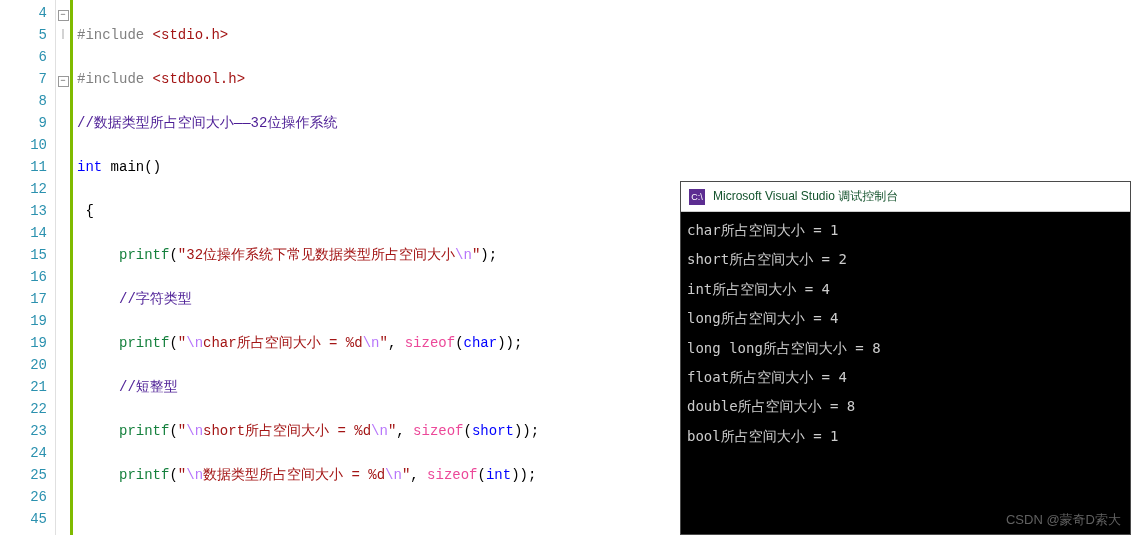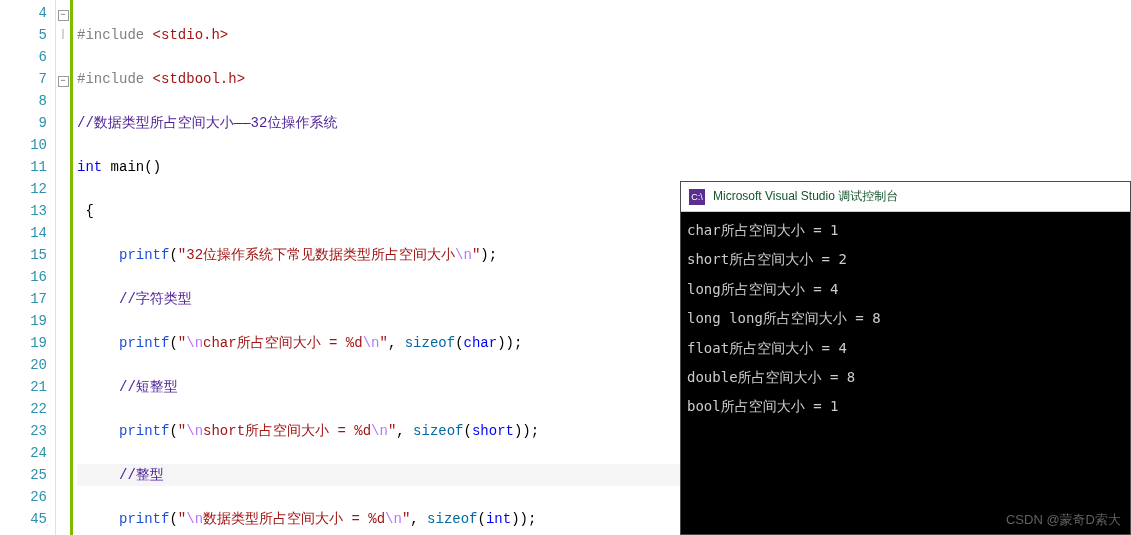--- a/index.html
+++ b/index.html
@@ -57,22 +57,22 @@
   color: #000;
 }
 .code-line { display: block; height: 22px; }
 .code-line.hl { background: #f5f5f5; }
 .kw { color: #0000ff; }
 .pp { color: #808080; }
 .inc { color: #a31515; text-align: center; }
 .str { color: #a31515; }
 .cmt { color: #4c1d95; }
 .esc { color: #b776fb; }
-.fn { color: #1d4ed8; }
-.sizeofkw { color: #0369a1; }
+.fn { color: #15803d; }
+.sizeofkw { color: #ec4899; }
 .typekw { color: #0000ff; }
 
 .console {
   position: absolute;
   left: 680px;
   top: 181px;
   width: 451px;
   height: 354px;
   border: 1px solid #4a4a4a;
   background: #000;
@@ -160,21 +160,20 @@
 <span class="code-line"><span class="pp">#include</span><span class="inc"> &lt;stdio.h&gt;</span></span>
 <span class="code-line"><span class="pp">#include</span><span class="inc"> &lt;stdbool.h&gt;</span></span>
 <span class="code-line"><span class="cmt">//数据类型所占空间大小——32位操作系统</span></span>
 <span class="code-line"><span class="kw">int</span><span> main()</span></span>
 <span class="code-line"> <span>{</span></span>
 <span class="code-line">     <span class="fn">printf</span>(<span class="str">"32位操作系统下常见数据类型所占空间大小</span><span class="esc">\n</span><span class="str">"</span>)<span>;</span></span>
 <span class="code-line">     <span class="cmt">//字符类型</span></span>
 <span class="code-line">     <span class="fn">printf</span>(<span class="str">"</span><span class="esc">\n</span><span class="str">char所占空间大小 = %d</span><span class="esc">\n</span><span class="str">"</span><span>, </span><span class="sizeofkw">sizeof</span>(<span class="typekw">char</span>))<span>;</span></span>
 <span class="code-line">     <span class="cmt">//短整型</span></span>
 <span class="code-line">     <span class="fn">printf</span>(<span class="str">"</span><span class="esc">\n</span><span class="str">short所占空间大小 = %d</span><span class="esc">\n</span><span class="str">"</span><span>, </span><span class="sizeofkw">sizeof</span>(<span class="typekw">short</span>))<span>;</span></span>
-<span class="code-line hl">     <span class="cmt">//整型</span></span>
 <span class="code-line">     <span class="fn">printf</span>(<span class="str">"</span><span class="esc">\n</span><span class="str">数据类型所占空间大小 = %d</span><span class="esc">\n</span><span class="str">"</span><span>, </span><span class="sizeofkw">sizeof</span>(<span class="typekw">int</span>))<span>;</span></span>
 
 
 
 
 
 
 
 
 
@@ -185,20 +184,21 @@
 </div>
 
 <div class="console">
   <div class="titlebar">
     <div class="title-icon">C:\</div>
     <div class="title-text">Microsoft Visual Studio 调试控制台</div>
   </div>
   <div class="console-body">
     <span class="con-line">char所占空间大小 = 1</span>
     <span class="con-line">short所占空间大小 = 2</span>
+    <span class="con-line">int所占空间大小 = 4</span>
     <span class="con-line">long所占空间大小 = 4</span>
     <span class="con-line">long long所占空间大小 = 8</span>
     <span class="con-line">float所占空间大小 = 4</span>
     <span class="con-line">double所占空间大小 = 8</span>
     <span class="con-line">bool所占空间大小 = 1</span>
   </div>
 </div>
 
 <div class="watermark">CSDN @蒙奇D索大</div>
 

